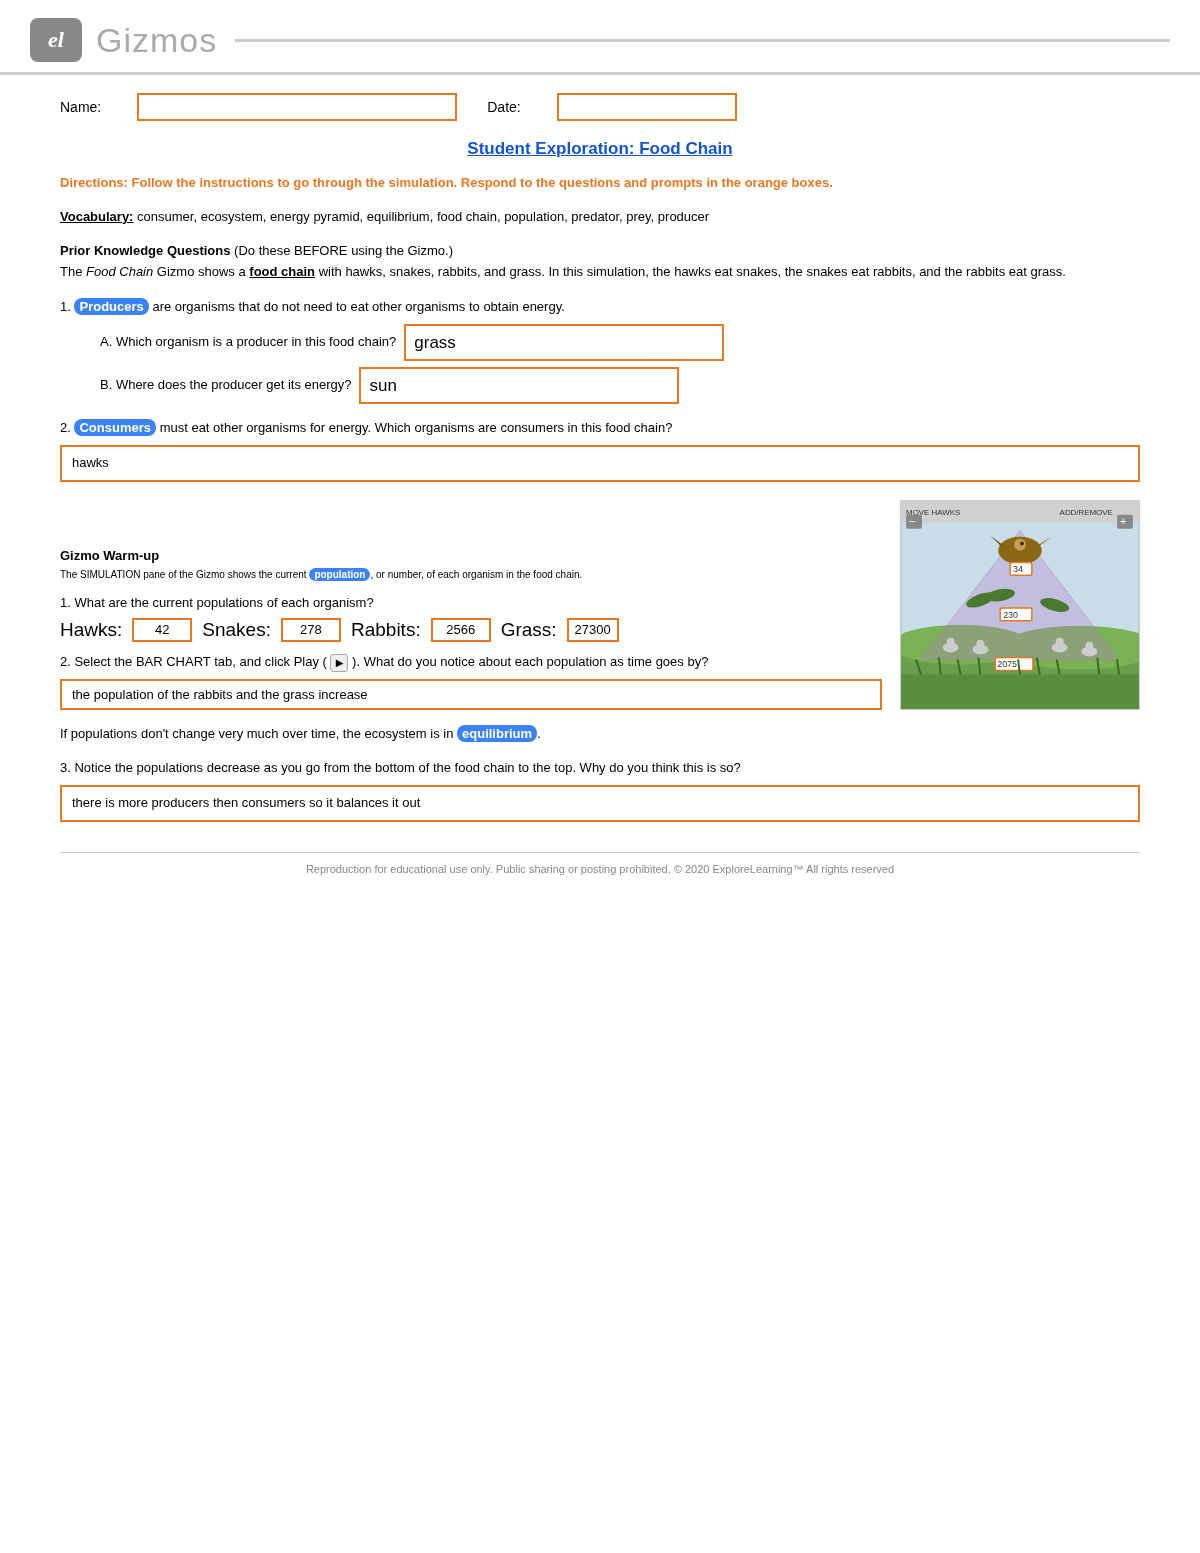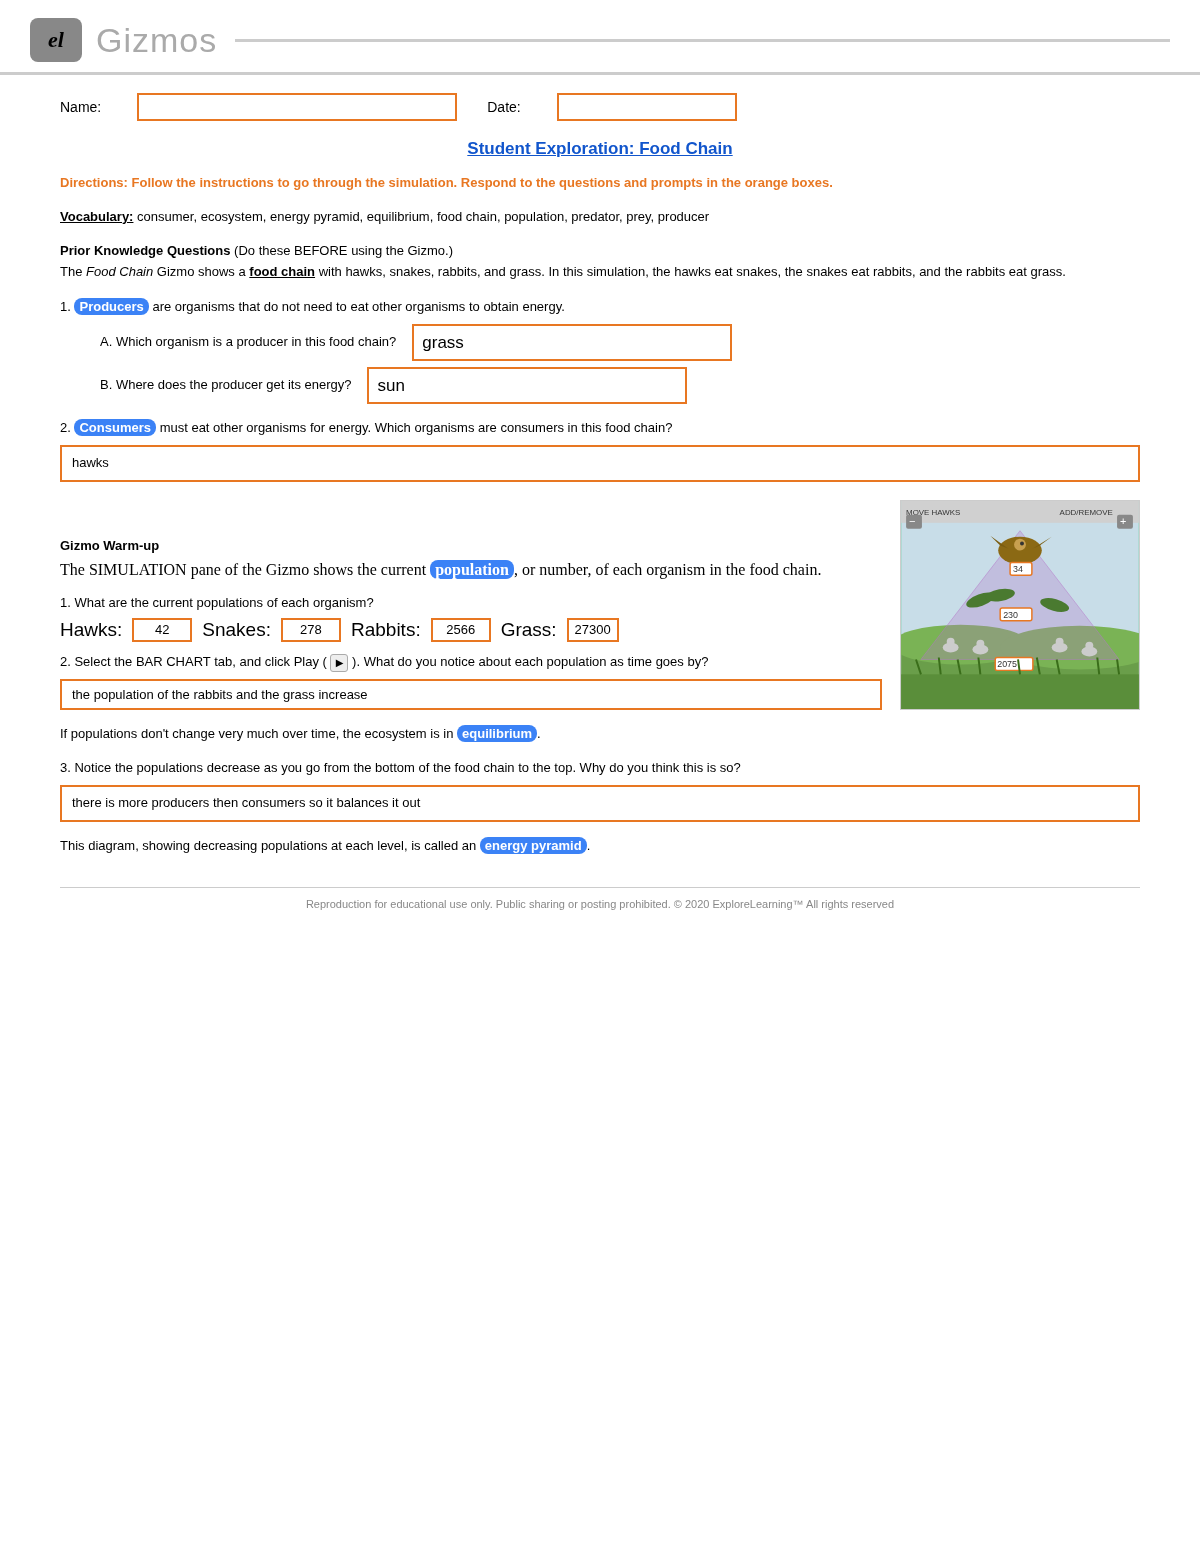--- a/index.html
+++ b/index.html
@@ -26,21 +26,21 @@
       border-radius: 8px;
       width: 52px;
       height: 44px;
       display: flex;
       align-items: center;
       justify-content: center;
       margin-right: 14px;
       flex-shrink: 0;
     }
     .logo-el {
-      color: #000000;
+      color: #ffffff;
       font-style: italic;
       font-size: 22px;
       font-weight: bold;
       font-family: Georgia, serif;
     }
     .header-title {
       font-size: 34px;
       color: #aaa;
       font-weight: normal;
       letter-spacing: 1px;
@@ -141,21 +141,21 @@
       display: inline;
     }
 
     
     .sub-question {
       margin-left: 40px;
       margin-top: 6px;
       margin-bottom: 4px;
       display: flex;
       align-items: center;
-      gap: 16px;
+      gap: 8px;
     }
     .answer-box {
       border: 2px solid #e87722;
       padding: 3px 8px;
       min-width: 320px;
       font-size: 17px;
       display: inline-block;
     }
     .answer-box-wide {
       border: 2px solid #e87722;
@@ -302,21 +302,21 @@
   <div class="question-block">
     <span>2. </span>
     <span class="highlight-box">Consumers</span>
     <span> must eat other organisms for energy. Which organisms are consumers in this food chain?</span>
     <div class="answer-box-wide">hawks</div>
   </div>
 
   <div class="gizmo-warmup warmup-with-image">
     <div class="warmup-left">
       <div class="gizmo-warmup-title">Gizmo Warm-up</div>
-      <div style="font-size:16px; line-height:1.6;font-family:Liberation Serif, serif;">
+      <div style="font-size:10px; line-height:1.6;">
         <span>The SIMULATION pane of the Gizmo shows the current </span><span class="highlight-box">population</span><span>, or number, of each organism in the food chain.</span>
       </div>
 
       <div style="margin-top:12px; font-size:13px;">1.  What are the current populations of each organism?</div>
       <div class="population-row">
         <span class="pop-label">Hawks:</span>
         <div class="pop-input">42</div>
         <span class="pop-label">Snakes:</span>
         <div class="pop-input">278</div>
         <span class="pop-label">Rabbits:</span>
@@ -397,19 +397,16 @@
 
   <div class="equilibrium-line">
     <span>If populations don't change very much over time, the ecosystem is in </span><span class="highlight-box">equilibrium</span><span>.</span>
   </div>
 
   <div class="question-block">
     <span>3.  Notice the populations decrease as you go from the bottom of the food chain to the top. Why do you think this is so?</span>
     <div class="answer-box-wide">there is more producers then consumers so it balances it out</div>
   </div>
 
-  <div class="energy-pyramid-line">
-    <span>This diagram, showing decreasing populations at each level, is called an </span><span class="highlight-box">energy pyramid</span><span>.</span>
-  </div>
 
   <div class="footer">Reproduction for educational use only. Public sharing or posting prohibited. © 2020 ExploreLearning™ All rights reserved</div>
 
 </div>
 
 </body></html>

